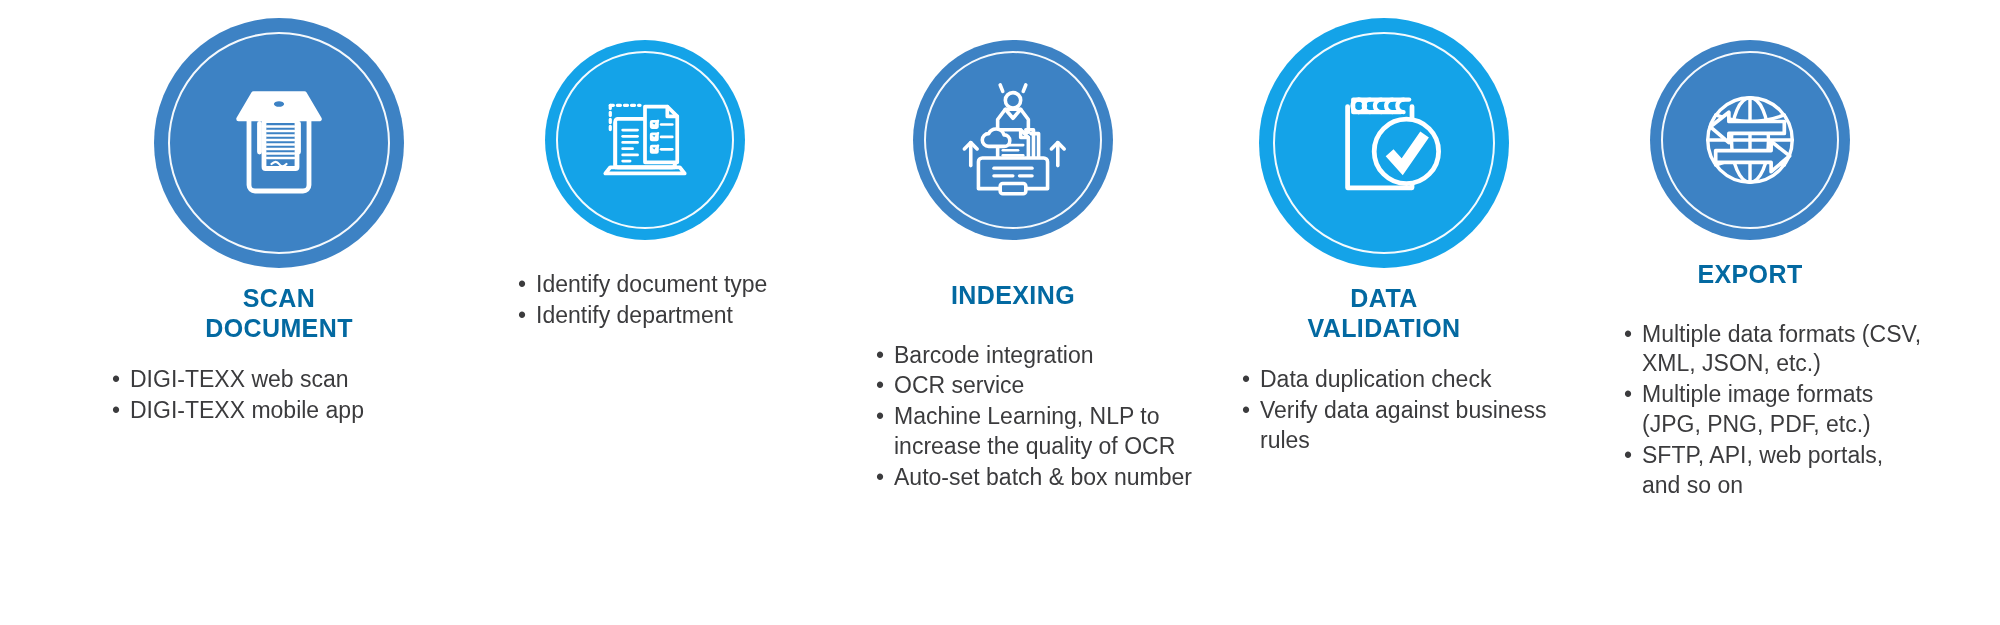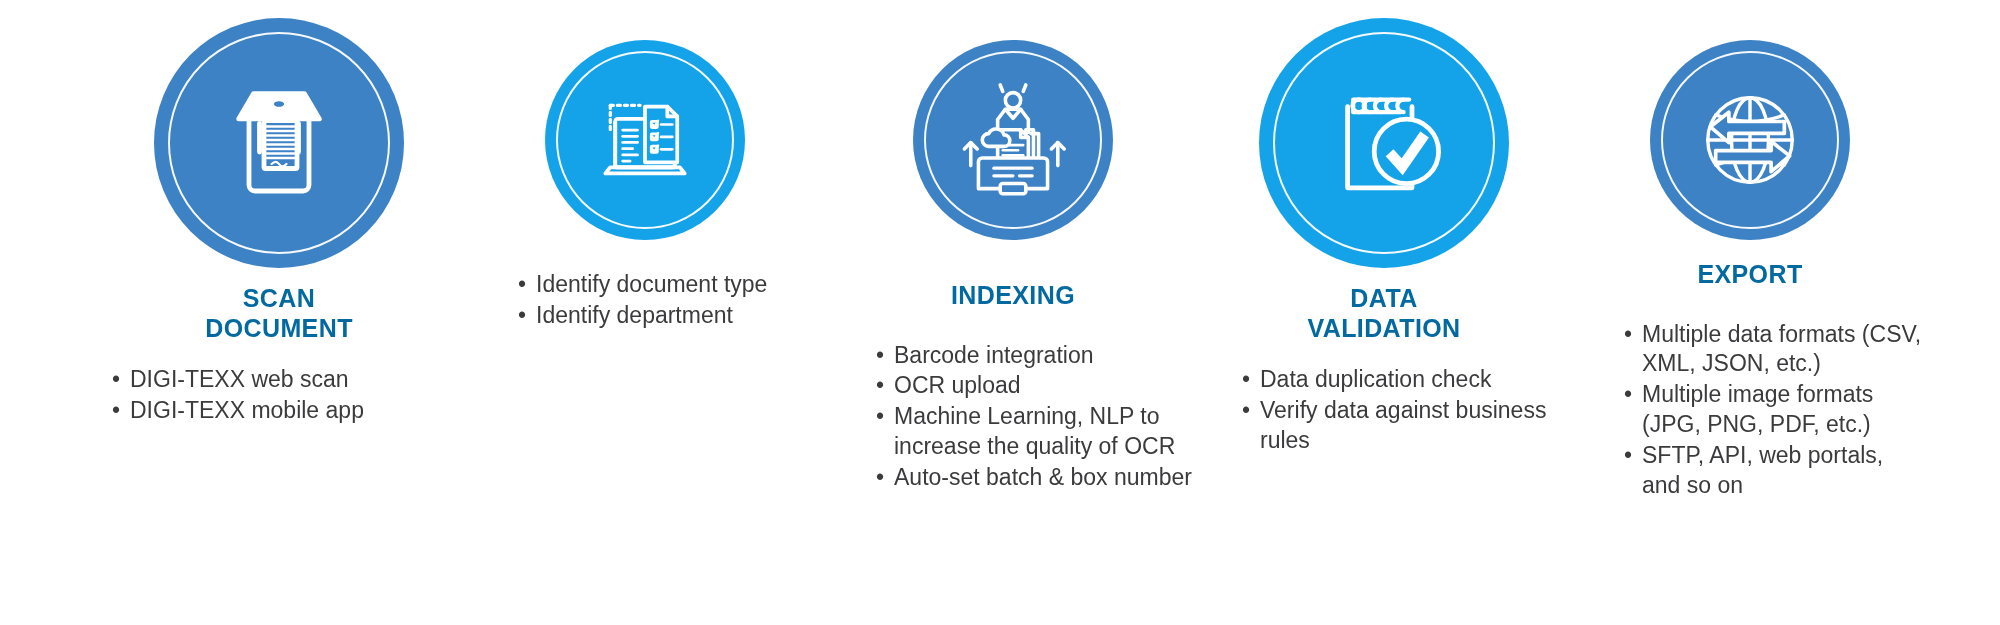--- a/index.html
+++ b/index.html
@@ -256,21 +256,21 @@
           <path d="M12 57 L17 52 L22 57"></path>
 
           <path d="M85 70 L85 52"></path>
           <path d="M80 57 L85 52 L90 57"></path>
         </g>
       </svg>
     </div>
     <div class="title">INDEXING</div>
     <ul class="bullets">
       <li>Barcode integration</li>
-      <li>OCR upload</li>
+      <li>OCR service</li>
       <li>Machine Learning, NLP to increase the quality of OCR</li>
       <li>Auto-set batch &amp; box number</li>
     </ul>
   </div>
 
   <div class="step step-4">
     <div class="badge" style="background:#14A3E8;">
       <div class="inner-ring"></div>
       <svg width="140" height="140" viewBox="0 0 100 100">
         <g fill="none" stroke="#ffffff" stroke-width="3.4" stroke-linejoin="round" stroke-linecap="round">

